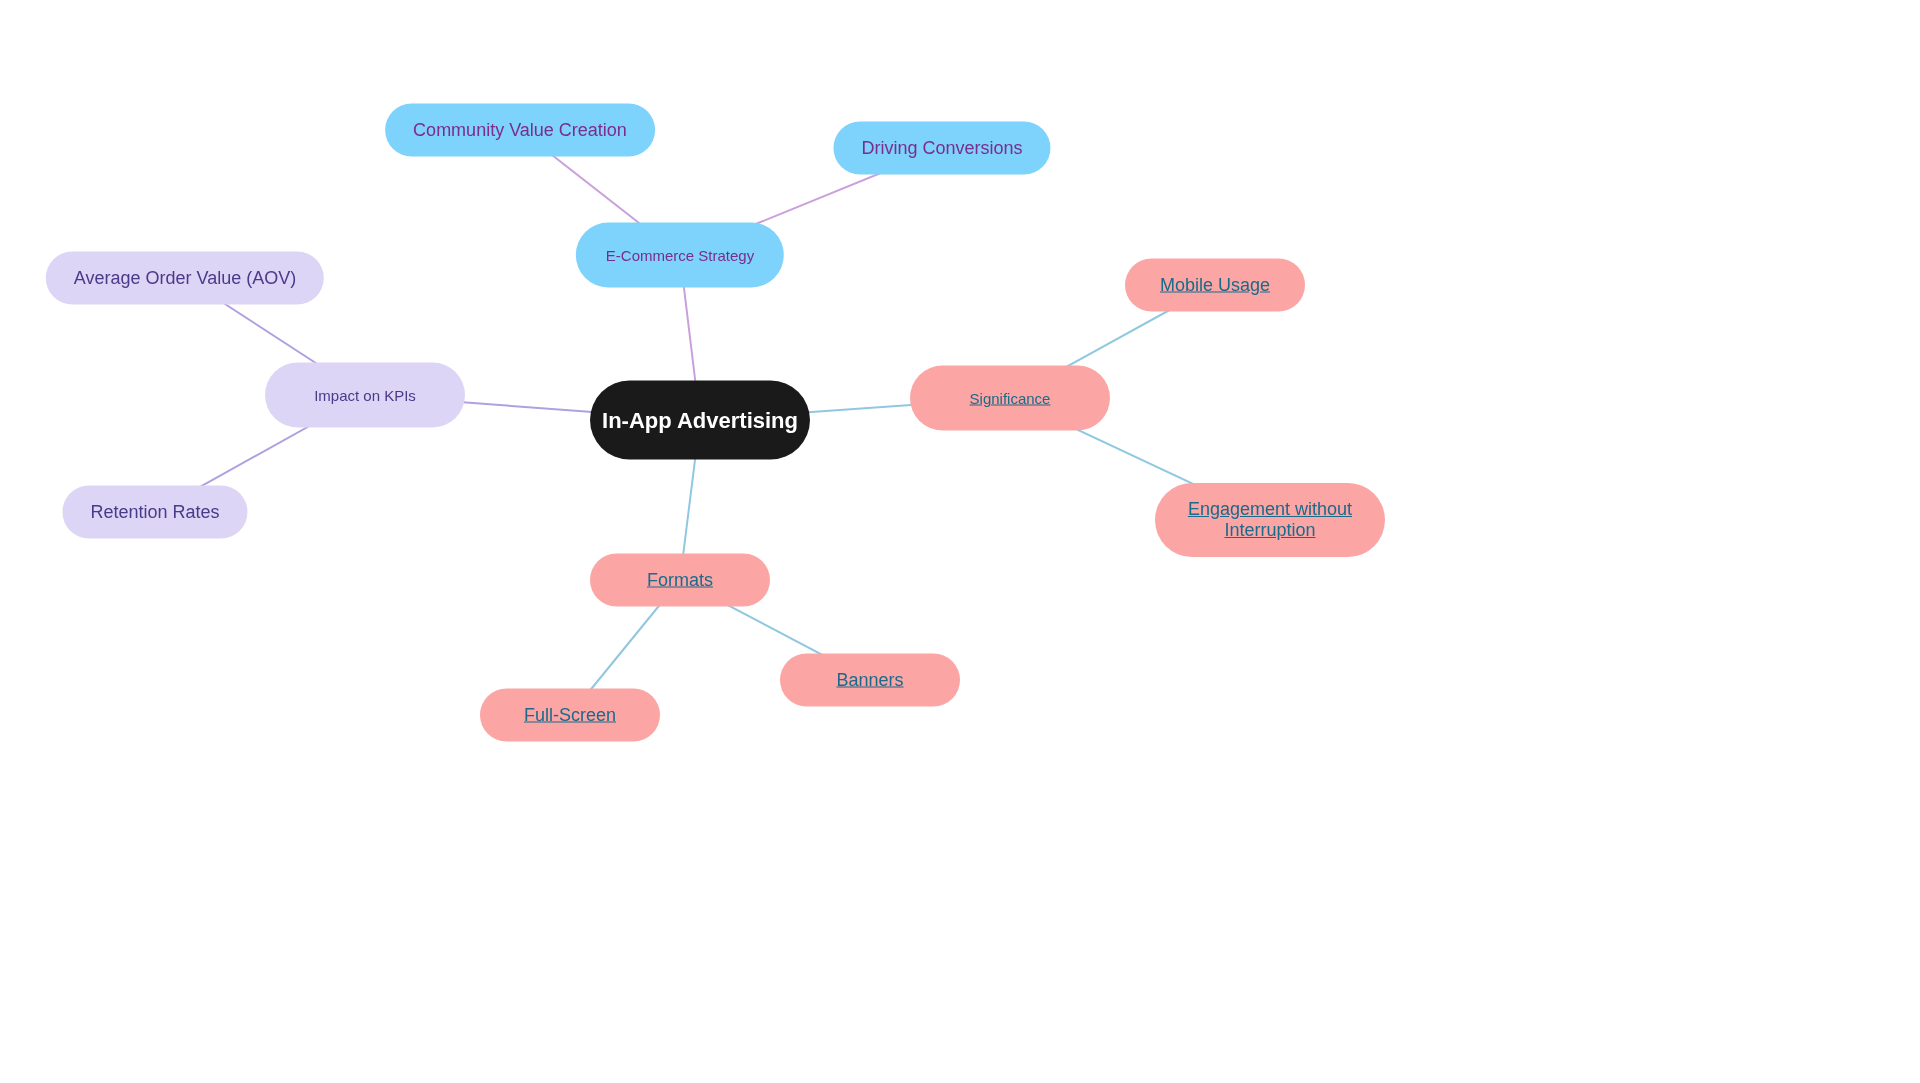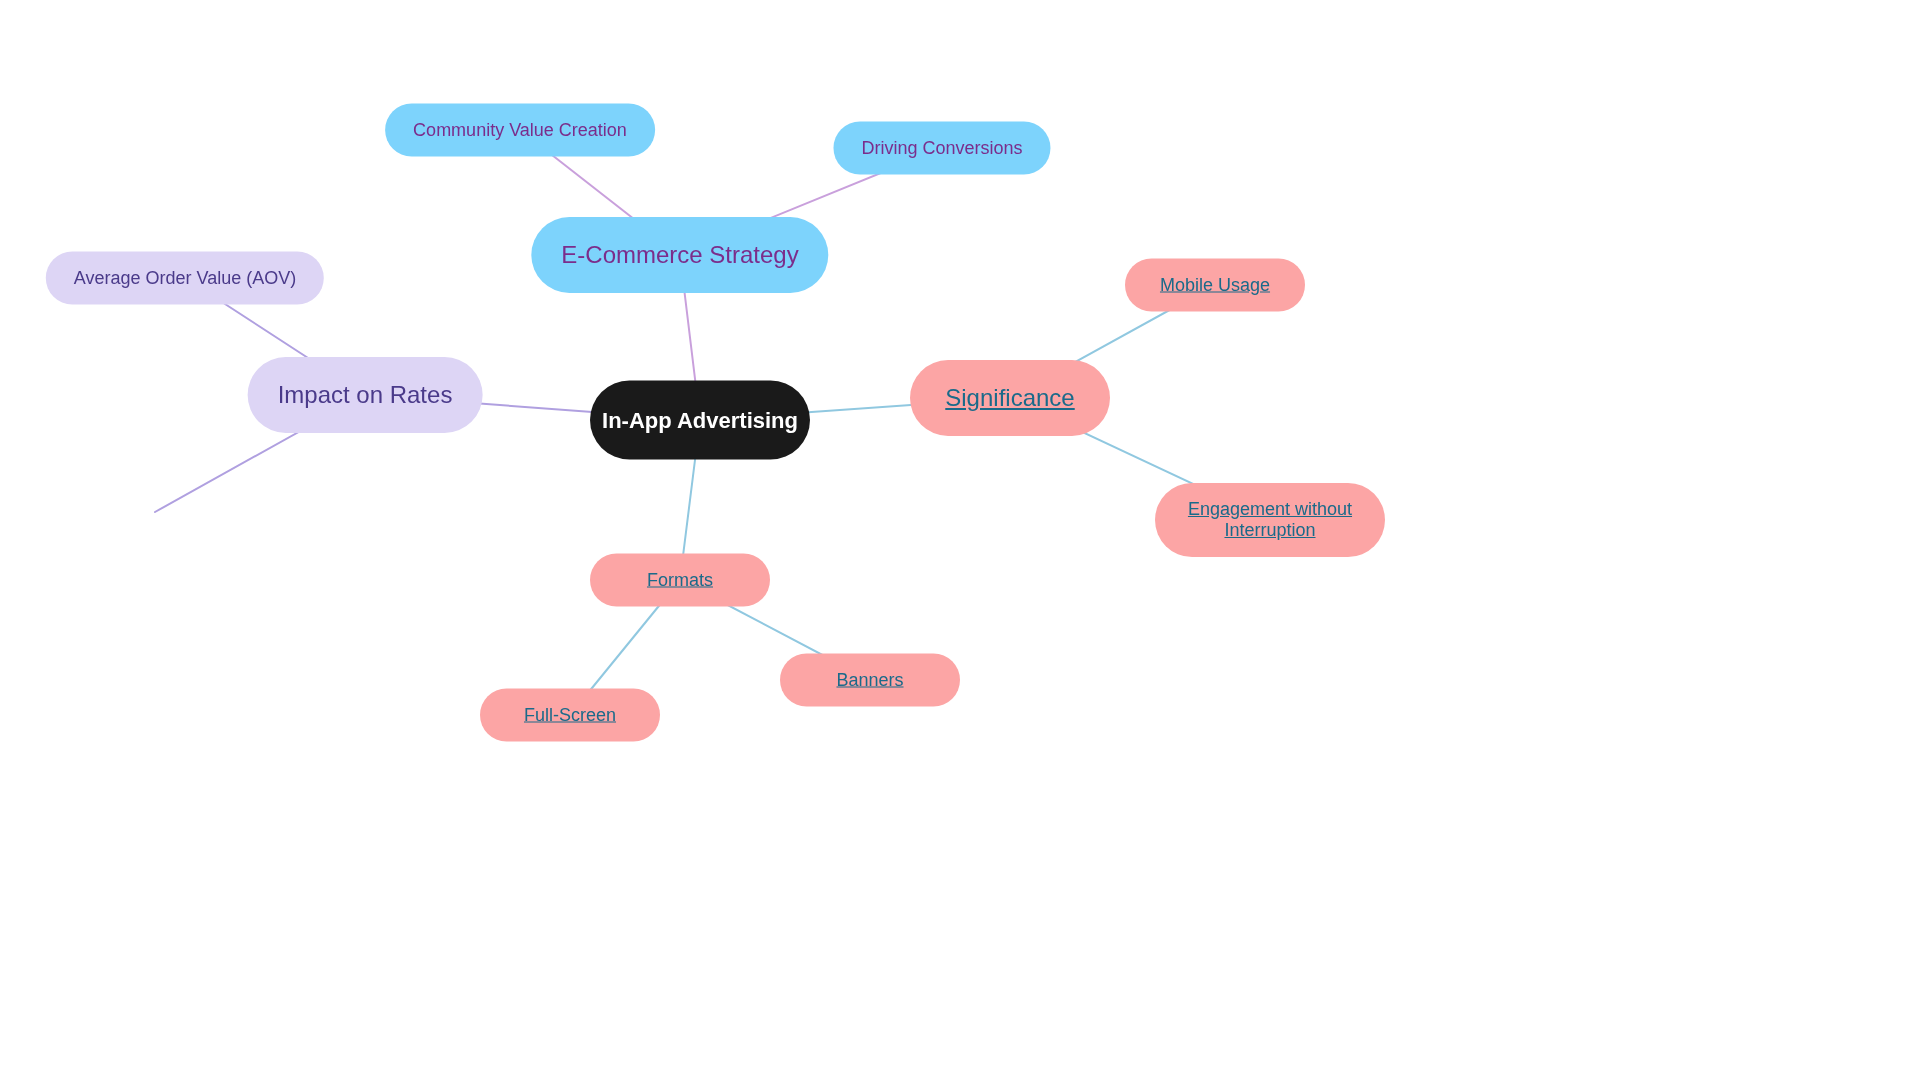--- a/index.html
+++ b/index.html
@@ -59,21 +59,21 @@
     }
 
     .node-blue {
       background: #fca5a5;
       color: #1a6a8a;
       border: none;
       text-decoration: underline;
     }
 
     .node-large {
-      font-size: 24px;
+      font-size: 15px;
       padding: 24px 30px;
       min-width: 200px;
     }
 
     .node-medium {
       font-size: 18px;
       padding: 16px 28px;
       min-width: 180px;
     }
   </style>
@@ -107,27 +107,30 @@
 
   <div class="node node-pink node-medium" style="left: 520px; top: 130px;">
     <span>Community Value Creation</span>
   </div>
 
   <div class="node node-pink node-medium" style="left: 942px; top: 148px;">
     <span>Driving Conversions</span>
   </div>
 
   <div class="node node-lavender node-large" style="left: 365px; top: 395px;">
-    <span>Impact on Rates</span>
+    <span>Impact on KPIs</span>
   </div>
 
   <div class="node node-lavender node-medium" style="left: 185px; top: 278px;">
     <span>Average Order Value (AOV)</span>
   </div>
 
+  <div class="node node-lavender node-medium" style="left: 155px; top: 512px;">
+    <span>Retention Rates</span>
+  </div>
 
   <div class="node node-blue node-large" style="left: 1010px; top: 398px; text-align: right;">
     <span>Significance</span>
   </div>
 
   <div class="node node-blue node-medium" style="left: 1215px; top: 285px;">
     <span>Mobile Usage</span>
   </div>
 
   <div class="node node-blue node-medium" style="left: 1270px; top: 520px; width: 230px; white-space: pre-line;">

